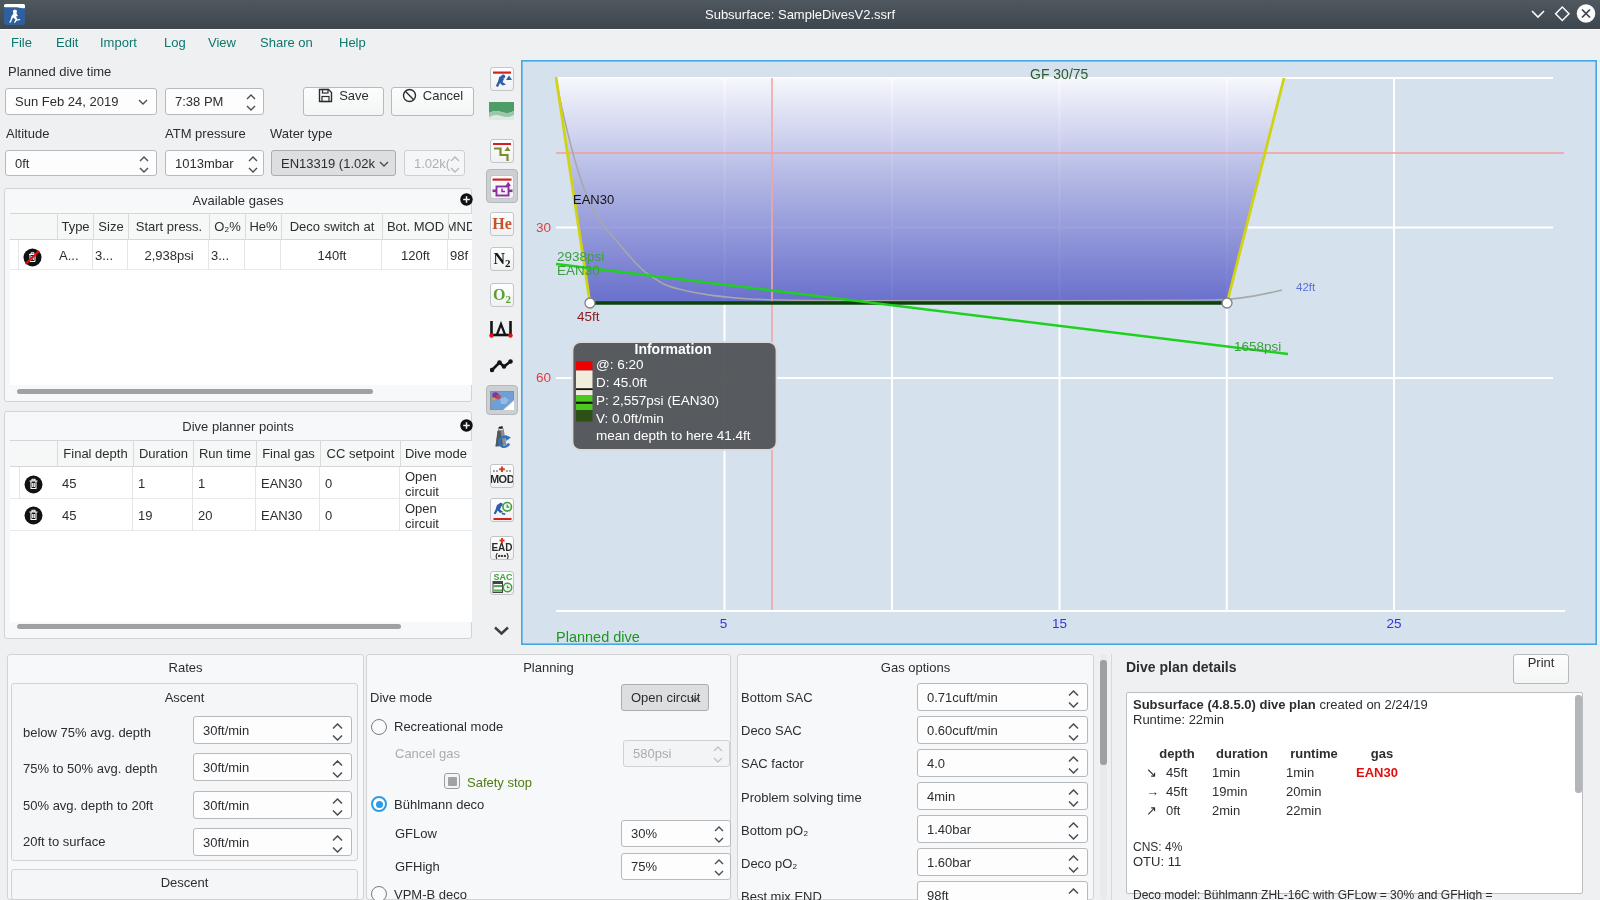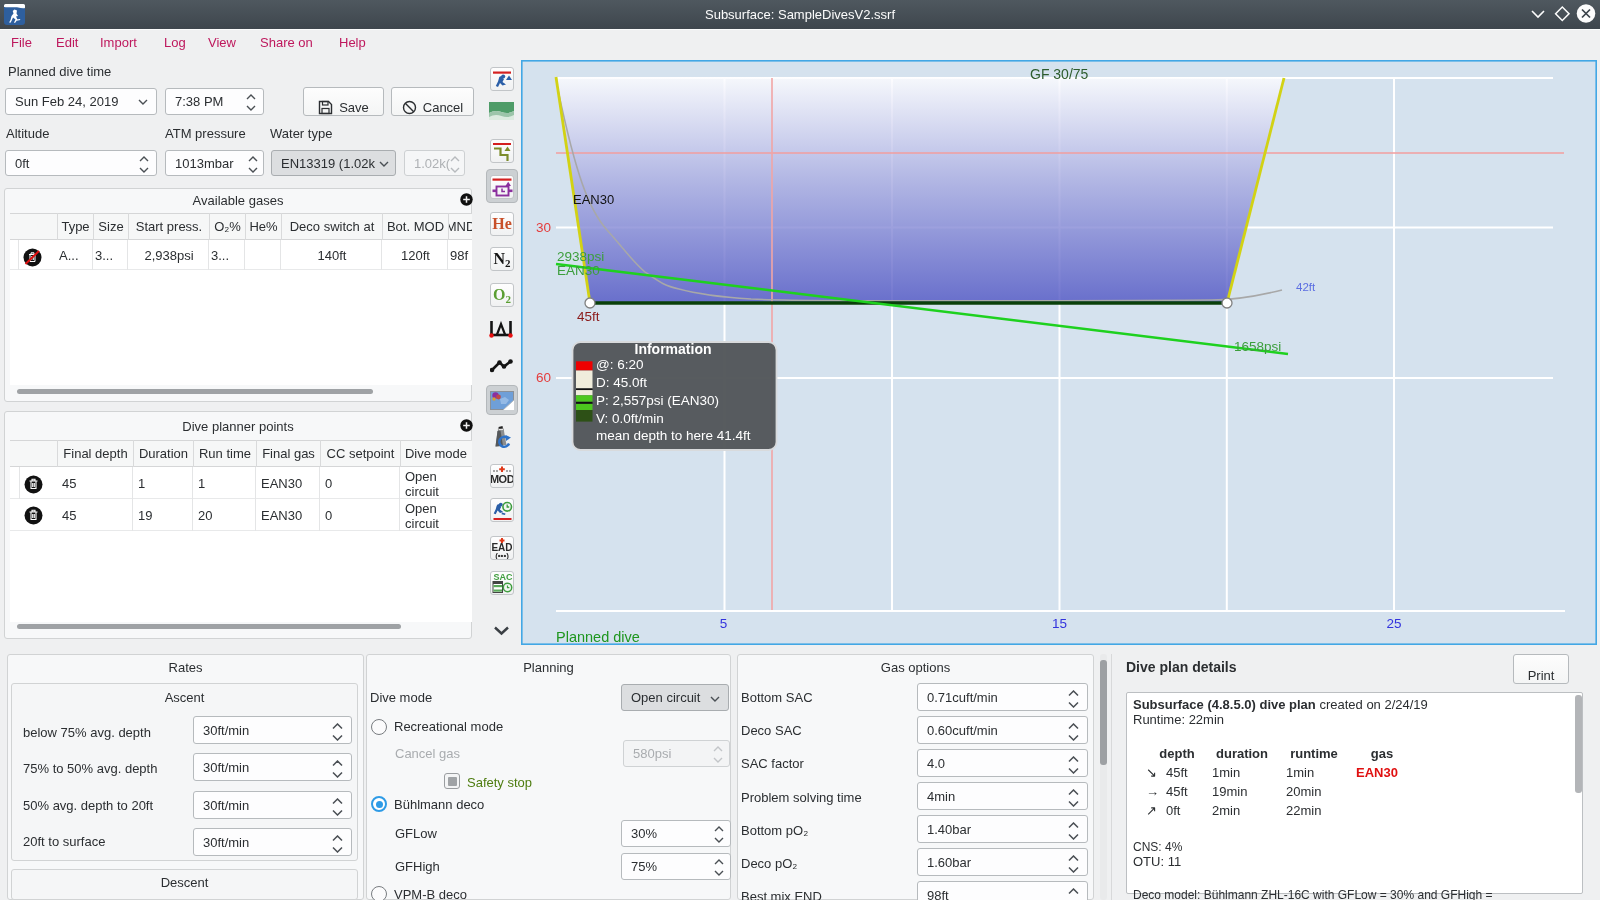--- a/index.html
+++ b/index.html
@@ -2,24 +2,24 @@
 <html><head>
 <meta charset="utf-8">
 <style>
 * { margin:0; padding:0; box-sizing:border-box; }
 html,body { width:1600px; height:900px; overflow:hidden; }
 body { font-family:"Liberation Sans", sans-serif; background:#eff0f1; color:#2b2e31; position:relative; }
 .abs { position:absolute; }
 .titlebar { left:0; top:0; width:1600px; height:29px; background:linear-gradient(#4f585f,#3e464d); }
 .titlebar .title { width:100%; text-align:center; color:#fcfcfc; font-size:13px; line-height:29px; }
 .menubar { left:0; top:30px; width:1600px; height:27px; background:#eff0f1; }
-.menubar span { position:absolute; top:0; font-size:13px; line-height:26px; color:#be185d; }
+.menubar span { position:absolute; top:0; font-size:13px; line-height:26px; color:#0f766e; }
 .lbl { font-size:13px; color:#2b2e31; white-space:nowrap; }
 .combo, .spin { background:#fdfdfe; border:1px solid #b6babd; border-radius:3px; font-size:13px; color:#2b2e31; display:flex; align-items:center; padding-left:9px; white-space:nowrap; overflow:hidden; }
-.btn { background:linear-gradient(#fdfdfd,#f4f5f5); border:1px solid #b6babd; border-radius:3px; font-size:13px; color:#2b2e31; display:flex; align-items:flex-end; justify-content:center; }
+.btn { background:linear-gradient(#fdfdfd,#f4f5f5); border:1px solid #b6babd; border-radius:3px; font-size:13px; color:#2b2e31; display:flex; align-items:flex-start; justify-content:center; }
 .gbox { background:#f7f8f9; border:1px solid #d1d3d4; border-radius:3px; }
 svg { display:block; }
 .hrow { background:#f6f7f7; border-top:1px solid #d5d6d7; border-bottom:1px solid #d5d6d7; }
 .hcell { height:27px; font-size:13px; display:flex; align-items:center; justify-content:center; overflow:hidden; border-left:1px solid #d9dadb; white-space:nowrap; }
 .drow { background:#fff; border-bottom:1px solid #e8e9ea; }
 .dcell { height:30px; font-size:13px; display:flex; align-items:center; justify-content:center; overflow:hidden; border-right:1px solid #e4e5e6; white-space:nowrap; padding-left:2px; }
 .dcell2 { font-size:13px; display:flex; align-items:center; overflow:hidden; border-right:1px solid #e4e5e6; white-space:nowrap; padding-left:5px; }
 .tbtn { position:absolute; left:490px; width:24px; height:24px; background:linear-gradient(#fefefe,#f0f1f2); border:1px solid #c2c5c8; border-radius:3px; overflow:hidden; }
 </style>
 </head>
@@ -388,21 +388,21 @@
 <div class="abs spin" style="left:193px;top:828px;width:159px;height:28px">30ft/min<svg class="abs" style="right:8px;top:6px" width="11" height="18">
       <polyline points="1,5.5 5.5,1 10,5.5" fill="none" stroke="#4a4f54" stroke-width="1.5"></polyline>
       <polyline points="1,12.5 5.5,17 10,12.5" fill="none" stroke="#4a4f54" stroke-width="1.5"></polyline>
     </svg></div>
 <div class="abs gbox" style="left:11px;top:869px;width:347px;height:31px;background:#f5f6f7"></div>
 <div class="abs lbl" style="left:11px;top:875px;width:347px;text-align:center">Descent</div>
 
 <div class="abs gbox" style="left:366px;top:654px;width:365px;height:246px"></div>
 <div class="abs lbl" style="left:366px;top:660px;width:365px;text-align:center">Planning</div>
 <div class="abs lbl" style="left:370px;top:690px">Dive mode</div>
-<div class="abs combo" style="left:621px;top:684px;width:108px;height:27px;background:#dcdee0;border-color:#a9adb0">Open circuit<svg class="abs" style="right:8px;top:11px" width="10" height="7">
+<div class="abs combo" style="left:621px;top:684px;width:88px;height:27px;background:#dcdee0;border-color:#a9adb0">Open circuit<svg class="abs" style="right:8px;top:11px" width="10" height="7">
       <polyline points="1,1 5,5 9,1" fill="none" stroke="#4a4f54" stroke-width="1.4"></polyline>
     </svg></div>
 <div class="abs" style="left:371px;top:719px;width:16px;height:16px;border-radius:50%;background:#fbfbfc;border:1.5px solid #787c80"></div>
 <div class="abs lbl" style="left:394px;top:719px">Recreational mode</div>
 <div class="abs lbl" style="left:395px;top:746px;color:#a9acaf">Cancel gas</div>
 <div class="abs spin" style="left:623px;top:740px;width:107px;height:27px;color:#a9acaf;background:#f3f4f5;border-color:#cfd2d4">580psi<svg class="abs" style="right:6px;top:5px" width="10" height="17">
       <polyline points="1,5 5,1 9,5" fill="none" stroke="#c2c5c8" stroke-width="1.4"></polyline>
       <polyline points="1,12 5,16 9,12" fill="none" stroke="#c2c5c8" stroke-width="1.4"></polyline>
     </svg></div>
 <div class="abs" style="left:444px;top:773px;width:15.5px;height:15.5px;border-radius:3px;background:#f4f5f6;border:1.5px solid #9a9da0"></div>

